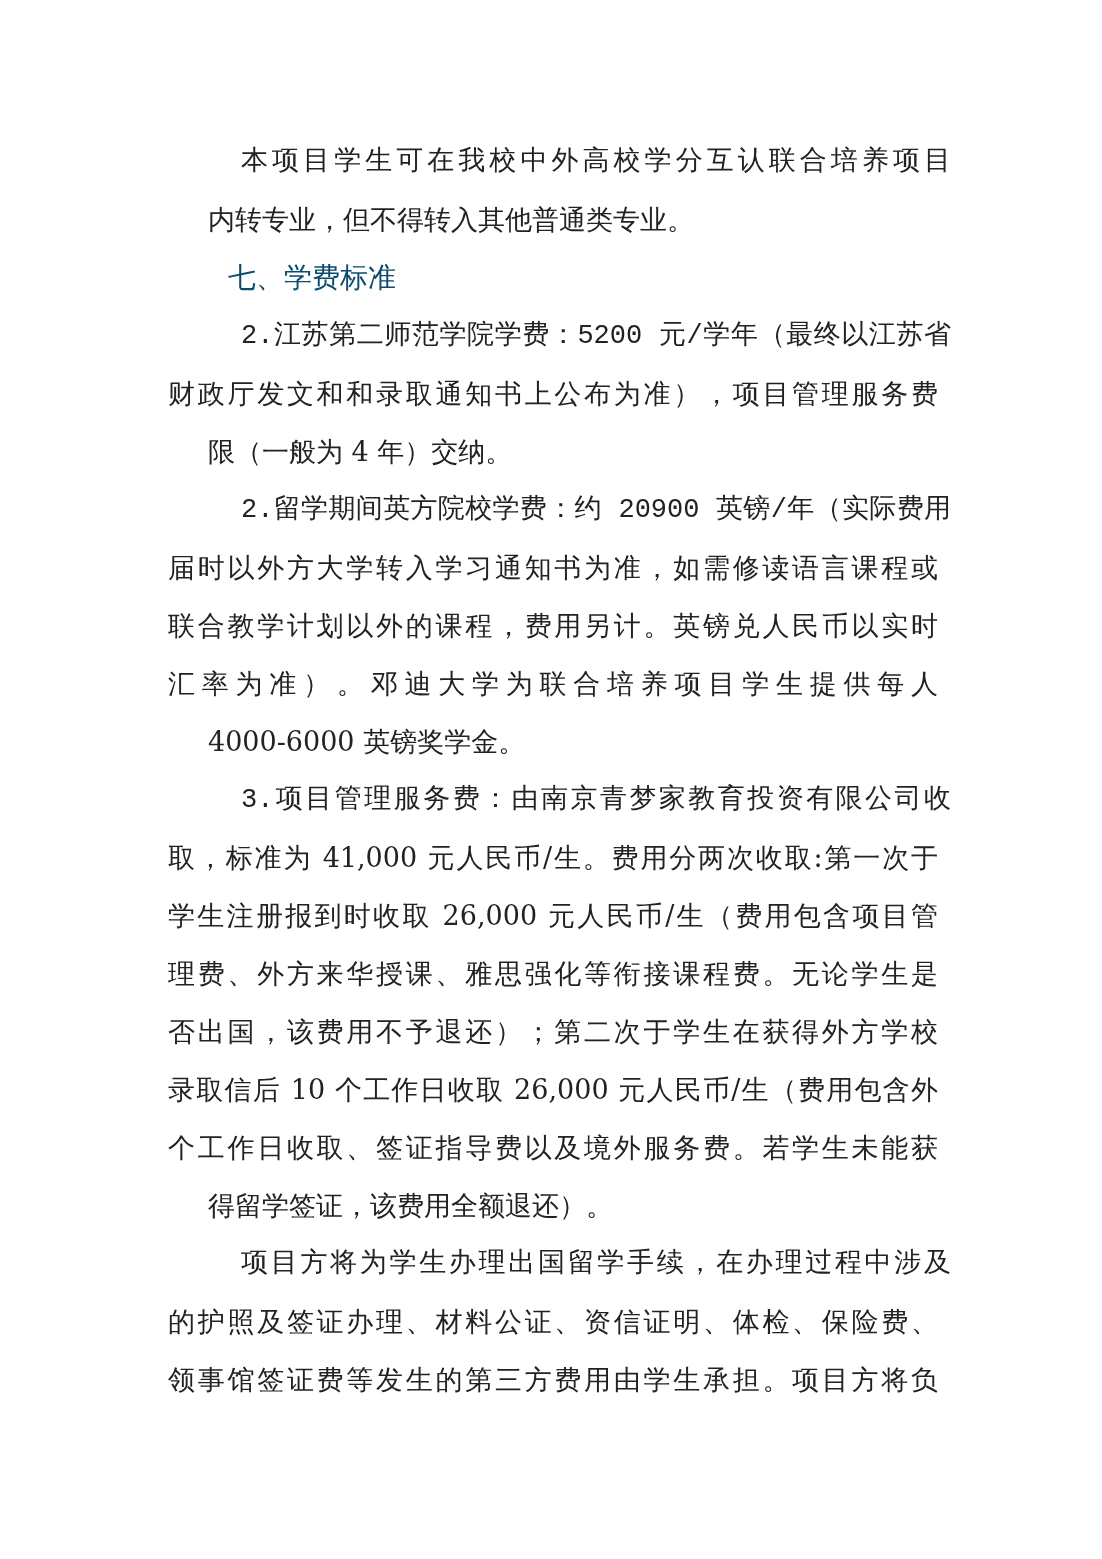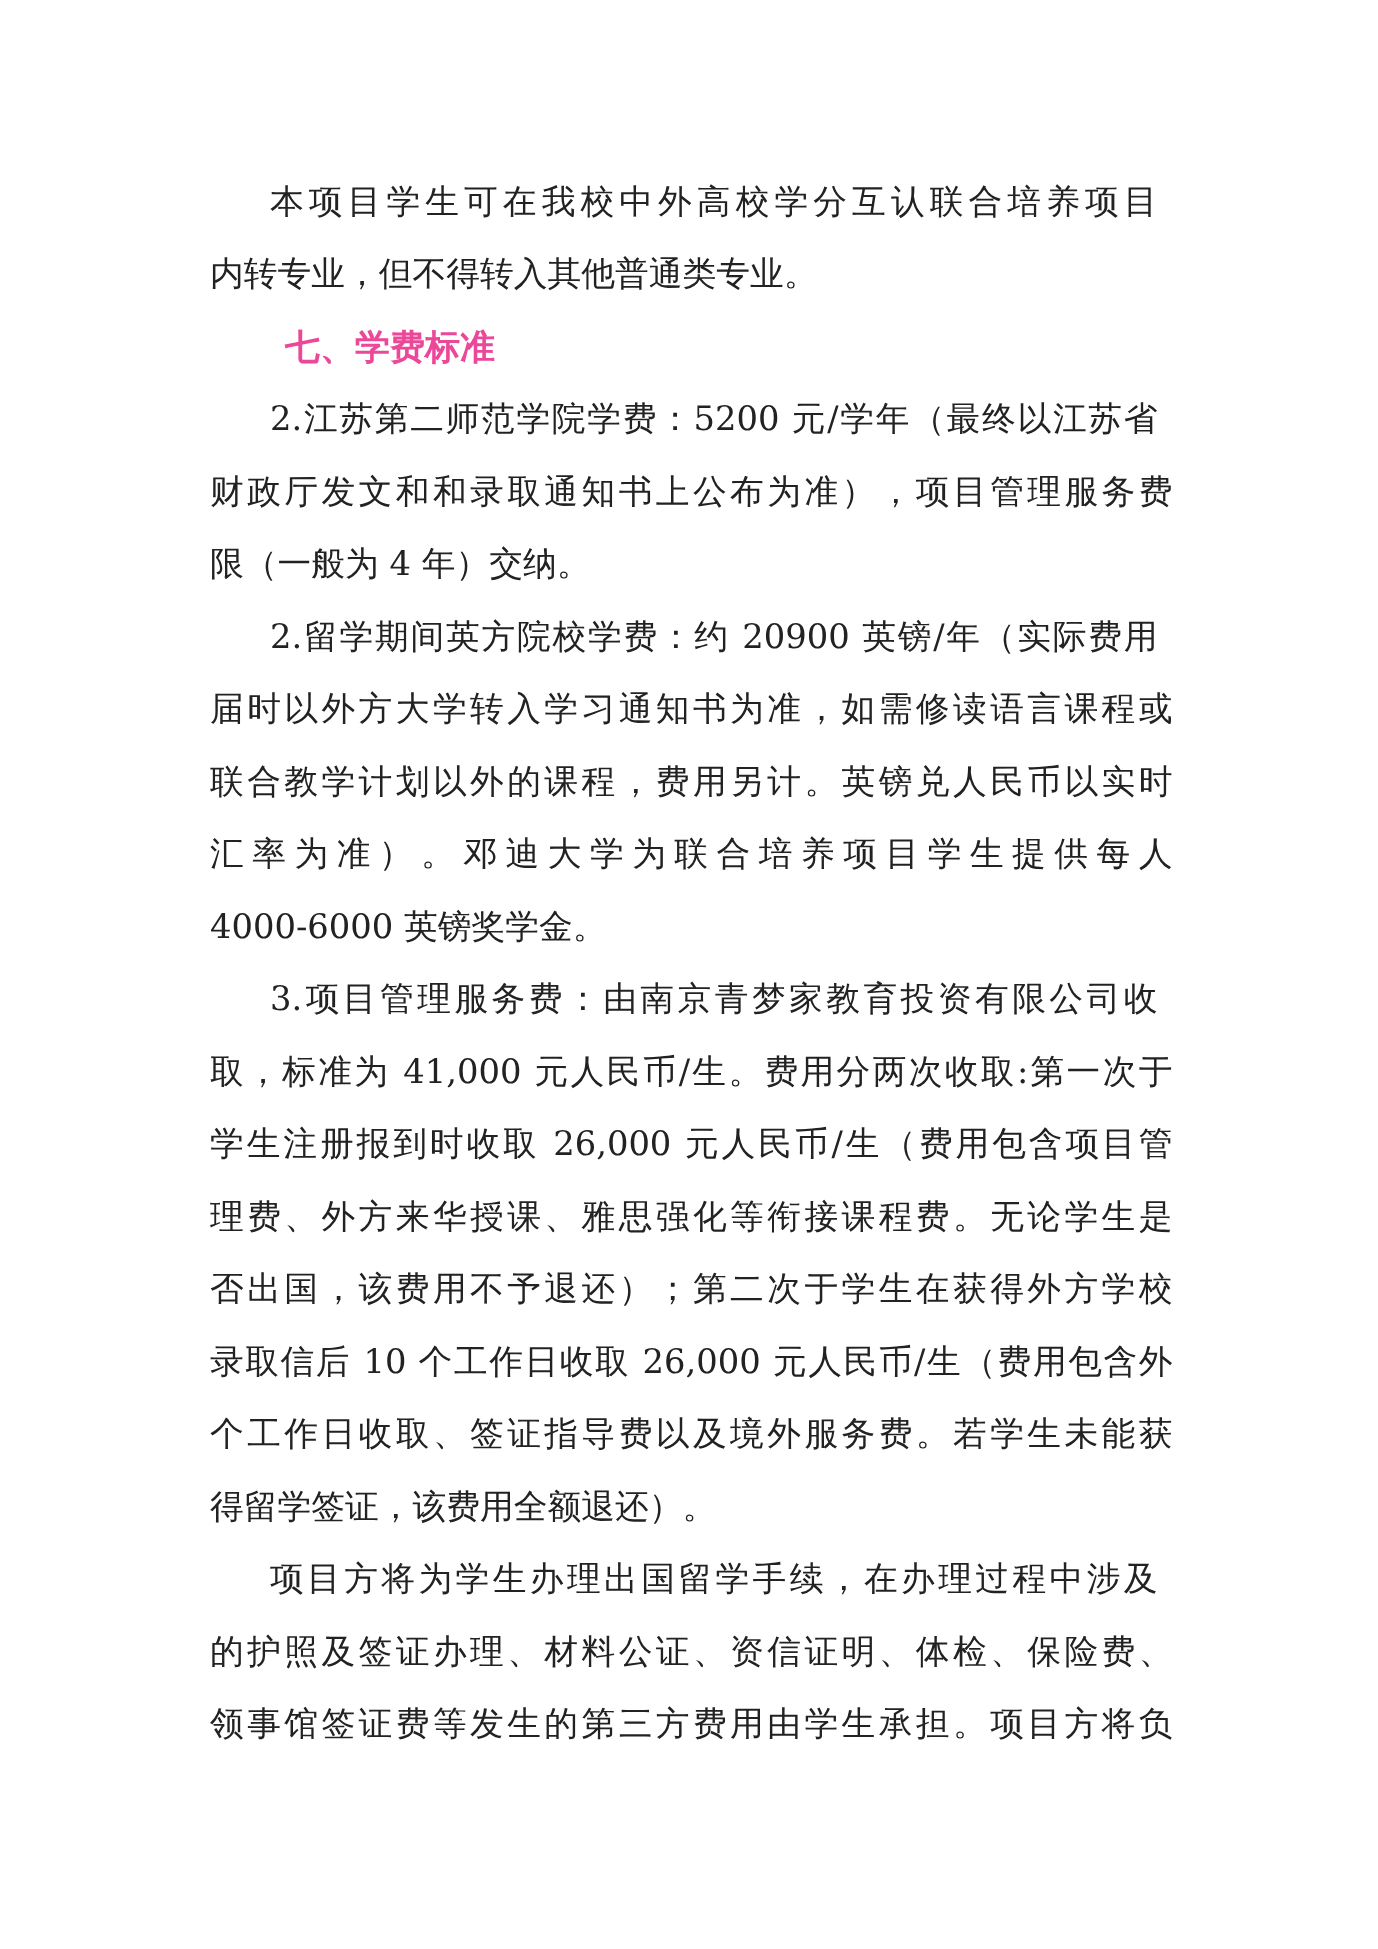--- a/index.html
+++ b/index.html
@@ -1,23 +1,23 @@
 <!DOCTYPE html>
 <html><head>
 <meta charset="utf-8">
 <style>
   html, body { margin: 0; padding: 0; background: #ffffff; }
   body { width: 1102px; height: 1559px; position: relative; overflow: hidden;
          font-family: "DejaVu Serif", "Liberation Serif", serif; color: #222; }
   .line { position: absolute; left: 168px; width: 770px; font-size: 27px; line-height: 36px;
           white-space: nowrap; text-align: justify; text-align-last: justify; letter-spacing: 0px; }
-  .line.last { text-align-last: left; }
-  .line.indent { left: 216px; width: 710px; }
-  .heading { position: absolute; left: 228px; font-size: 28px; line-height: 36px; font-weight: bold;
-             font-family: "DejaVu Sans", "Liberation Sans", sans-serif; color: #ec4899; }
+  .line.last { text-align-last: left; margin-left: 40px; }
+  .line.indent { left: 241px; width: 710px; font-family: Liberation Mono, monospace; }
+  .heading { position: absolute; left: 228px; font-size: 28px; line-height: 36px; font-weight: normal;
+             font-family: "DejaVu Sans", "Liberation Sans", sans-serif; color: #0c4a6e; }
 </style>
 </head>
 <body>
 
 <div>
   <div class="line indent" style="top:144px">本项目学生可在我校中外高校学分互认联合培养项目</div>
   <div class="line last" style="top:202px">内转专业，但不得转入其他普通类专业。</div>
 
   <div class="heading" style="top:260px">七、学费标准</div>
 

